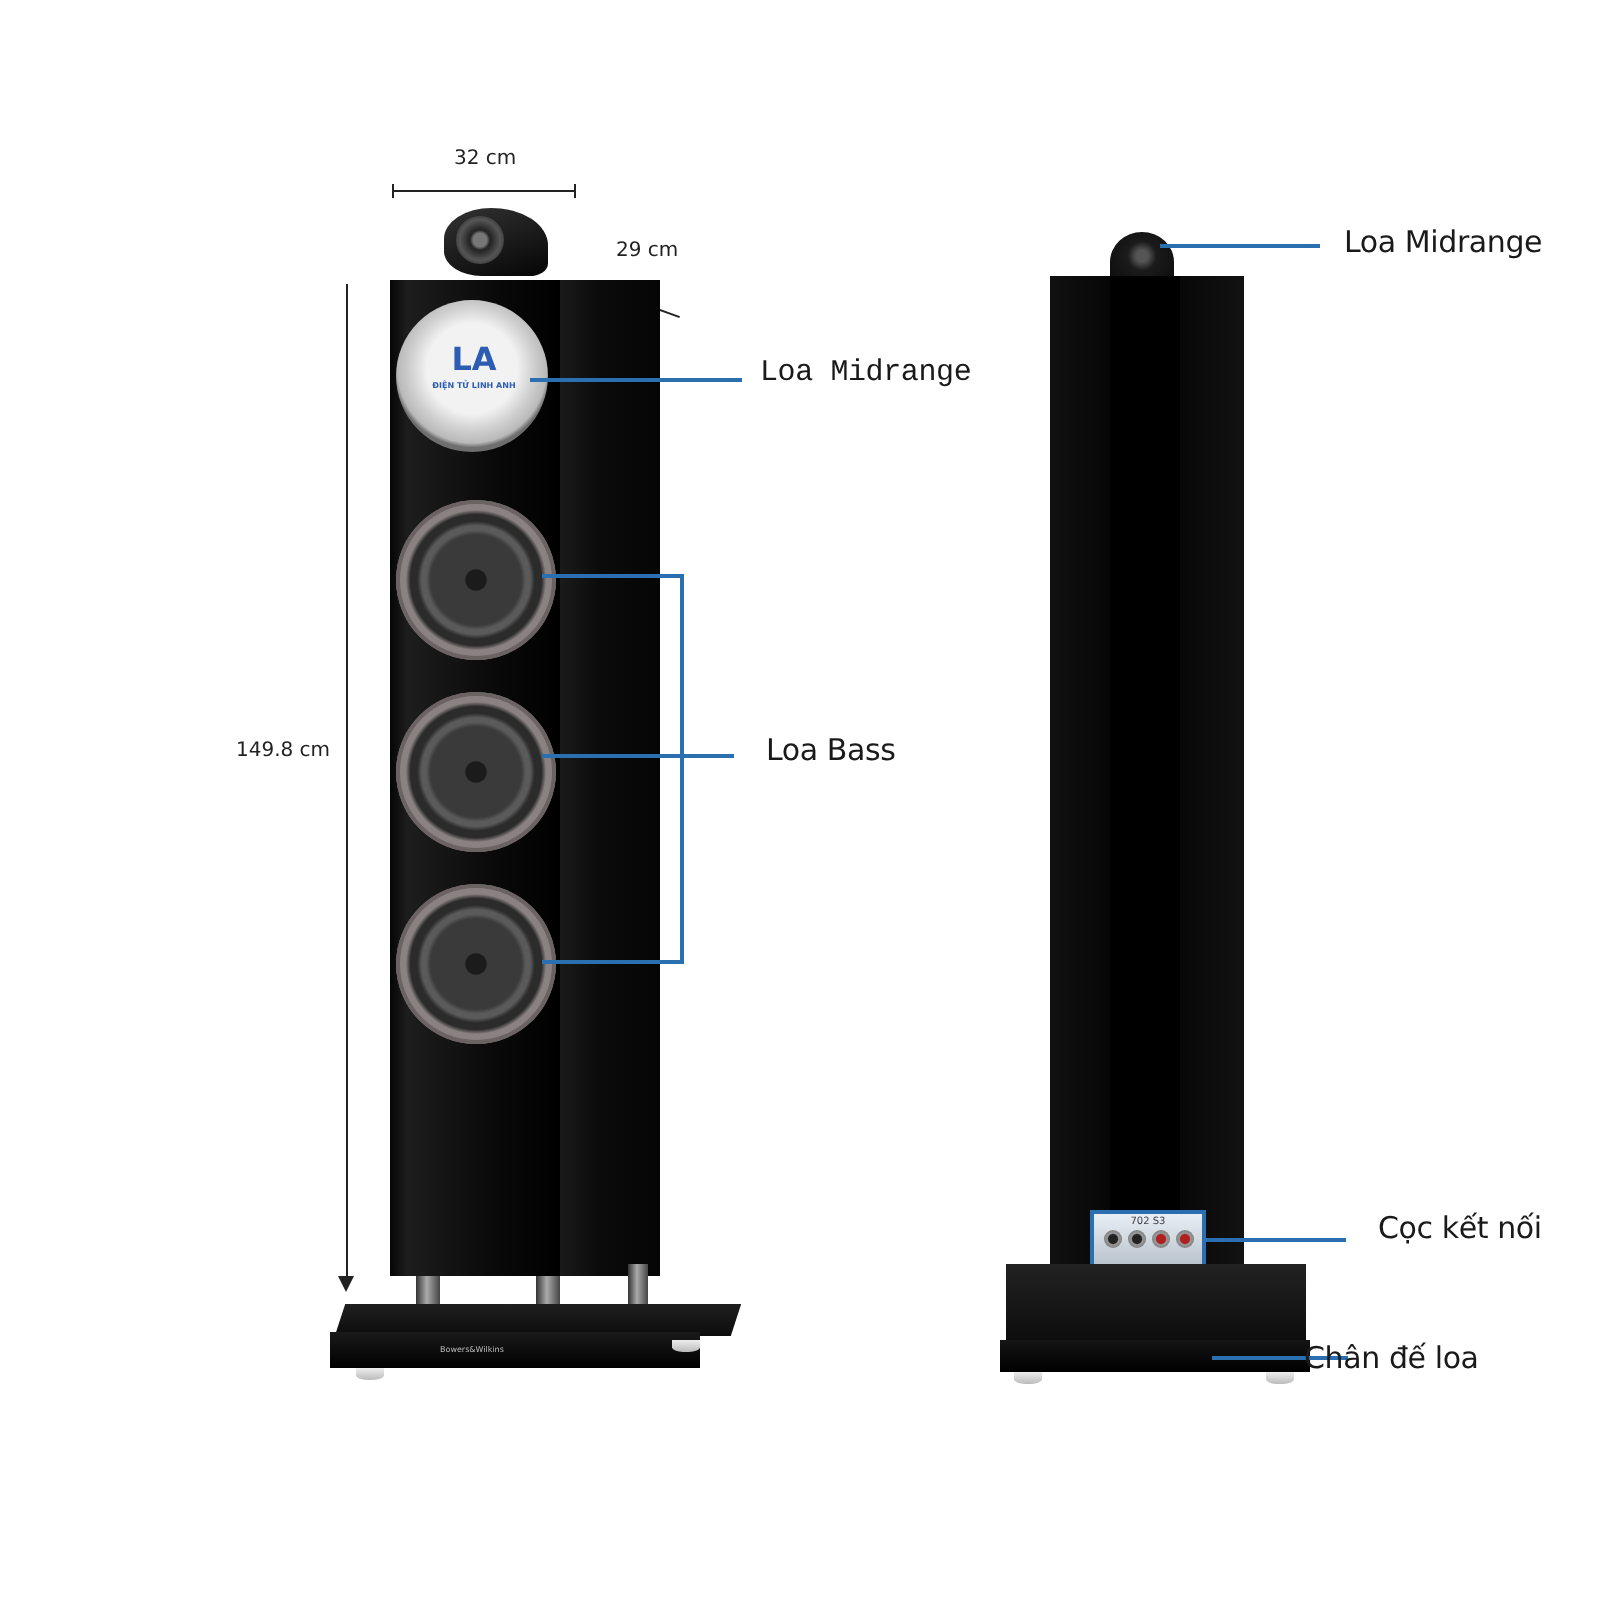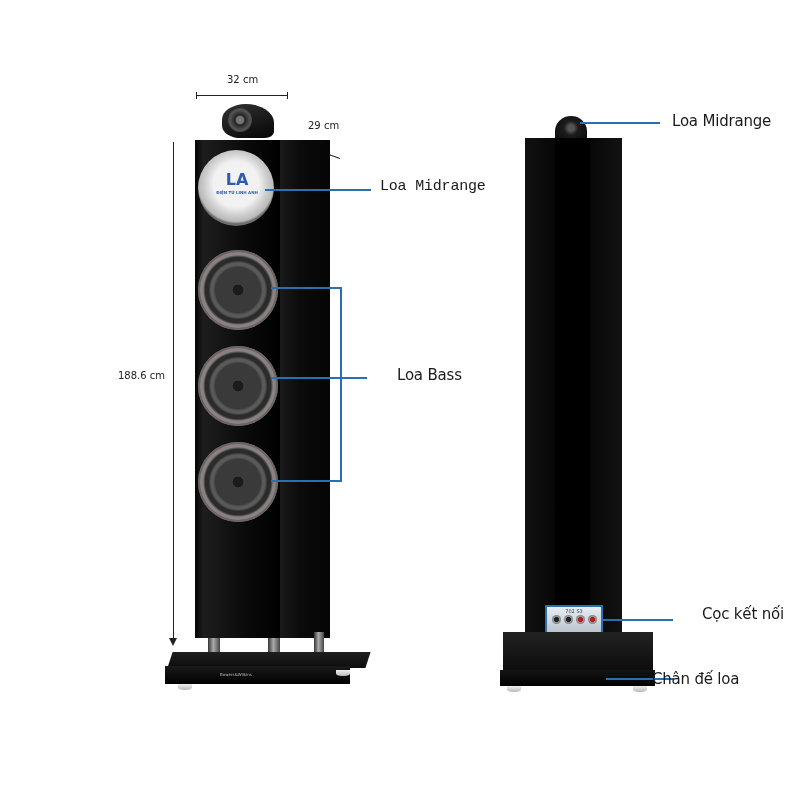--- a/index.html
+++ b/index.html
@@ -20,21 +20,21 @@
 <body>
 
 <div class="abs dim" style="left:227px;top:74px;">32 cm</div>
 <div class="dimline" style="left:197px;top:95px;width:90px;height:1px;"></div>
 <div class="dimline" style="left:196px;top:92px;width:1px;height:7px;"></div>
 <div class="dimline" style="left:287px;top:92px;width:1px;height:7px;"></div>
 
 <div class="abs dim" style="left:308px;top:120px;">29 cm</div>
 <div class="dimline" style="left:293px;top:141px;width:50px;height:1px;transform:rotate(20deg);transform-origin:0 0;"></div>
 
-<div class="abs dim" style="left:118px;top:370px;">188.6 cm</div>
+<div class="abs dim" style="left:118px;top:370px;">149.8 cm</div>
 <div class="dimline" style="left:173px;top:142px;width:1px;height:500px;"></div>
 <div class="abs" style="left:169px;top:638px;width:0;height:0;border-left:4px solid transparent;border-right:4px solid transparent;border-top:8px solid #222;"></div>
 
 <div class="abs" style="left:190px;top:100px;width:180px;height:600px;">
 
   <div class="abs" style="left:32px;top:4px;width:52px;height:34px;background:linear-gradient(160deg,#333,#050505);border-radius:50% 60% 20% 40%;"></div>
   <div class="abs" style="left:38px;top:8px;width:24px;height:24px;border-radius:50%;background:radial-gradient(circle,#777 0 20%,#222 30%,#555 60%,#111 100%);"></div>
 
   <div class="abs cab" style="left:5px;top:40px;width:85px;height:498px;"></div>
 
@@ -61,21 +61,21 @@
   <div class="puck" style="left:146px;top:570px;width:14px;height:6px;"></div>
 </div>
 
 <div class="line" style="left:265px;top:189px;width:106px;height:2px;"></div>
 <div class="abs label" style="left:380px;top:178px;font-family:Liberation Mono, monospace;">Loa Midrange</div>
 
 <div class="line" style="left:271px;top:287px;width:70px;height:2px;"></div>
 <div class="line" style="left:271px;top:377px;width:96px;height:2px;"></div>
 <div class="line" style="left:271px;top:480px;width:70px;height:2px;"></div>
 <div class="line" style="left:340px;top:287px;width:2px;height:195px;"></div>
-<div class="abs label" style="left:397px;top:366px;">Loa Bass</div>
+<div class="abs label" style="left:383px;top:366px;">Loa Bass</div>
 
 <div class="abs" style="left:495px;top:110px;width:170px;height:590px;">
   <div class="abs" style="left:60px;top:6px;width:32px;height:30px;border-radius:50% 50% 10% 10%;background:radial-gradient(circle at 50% 40%,#555 0 12%,#1b1b1b 30%,#080808 100%);"></div>
   <div class="abs" style="left:30px;top:28px;width:30px;height:500px;background:linear-gradient(90deg,#111,#070707);"></div>
   <div class="abs" style="left:60px;top:28px;width:35px;height:500px;background:#000;"></div>
   <div class="abs" style="left:95px;top:28px;width:32px;height:500px;background:linear-gradient(90deg,#080808,#121212);"></div>
 
   <div class="abs" style="left:50px;top:495px;width:58px;height:30px;background:linear-gradient(180deg,#e8eef4,#b8c2cc);border:2px solid #2a6fb0;box-sizing:border-box;">
     <div style="font-size:5px;color:#444;text-align:center;line-height:8px;">702 S3</div>
     <div style="display:flex;justify-content:space-around;padding:0 3px;">
@@ -92,16 +92,16 @@
   <div class="abs" style="left:8px;top:522px;width:150px;height:40px;background:linear-gradient(180deg,#222,#0c0c0c);"></div>
   <div class="abs" style="left:5px;top:560px;width:155px;height:16px;background:linear-gradient(180deg,#151515,#000);"></div>
   <div class="puck" style="left:12px;top:576px;width:14px;height:6px;"></div>
   <div class="puck" style="left:138px;top:576px;width:14px;height:6px;"></div>
 </div>
 
 <div class="line" style="left:580px;top:122px;width:80px;height:2px;"></div>
 <div class="abs label" style="left:672px;top:112px;">Loa Midrange</div>
 
 <div class="line" style="left:603px;top:619px;width:70px;height:2px;"></div>
-<div class="abs label" style="left:689px;top:605px;margin-left:13px;">Cọc kết nối</div>
+<div class="abs label" style="left:689px;top:605px;">Cọc kết nối</div>
 
 <div class="line" style="left:606px;top:678px;width:68px;height:2px;"></div>
 <div class="abs label" style="left:652px;top:670px;">Chân đế loa</div>
 
 </body></html>

